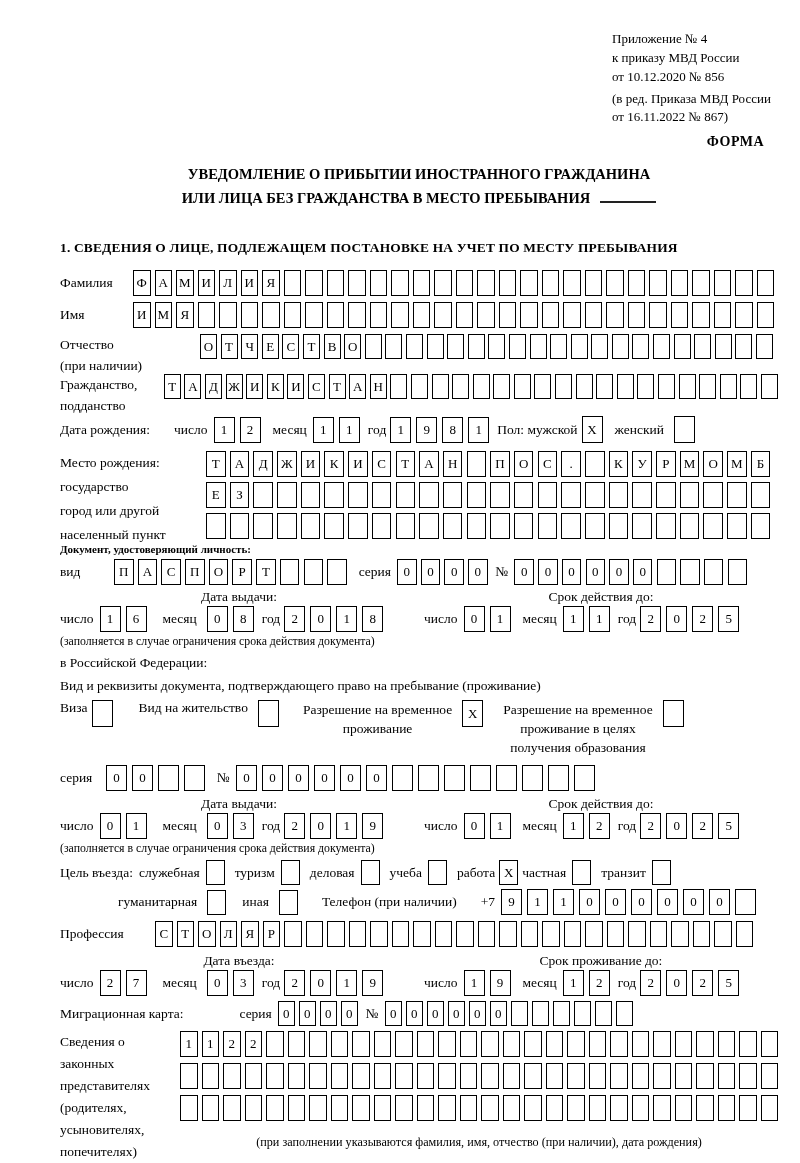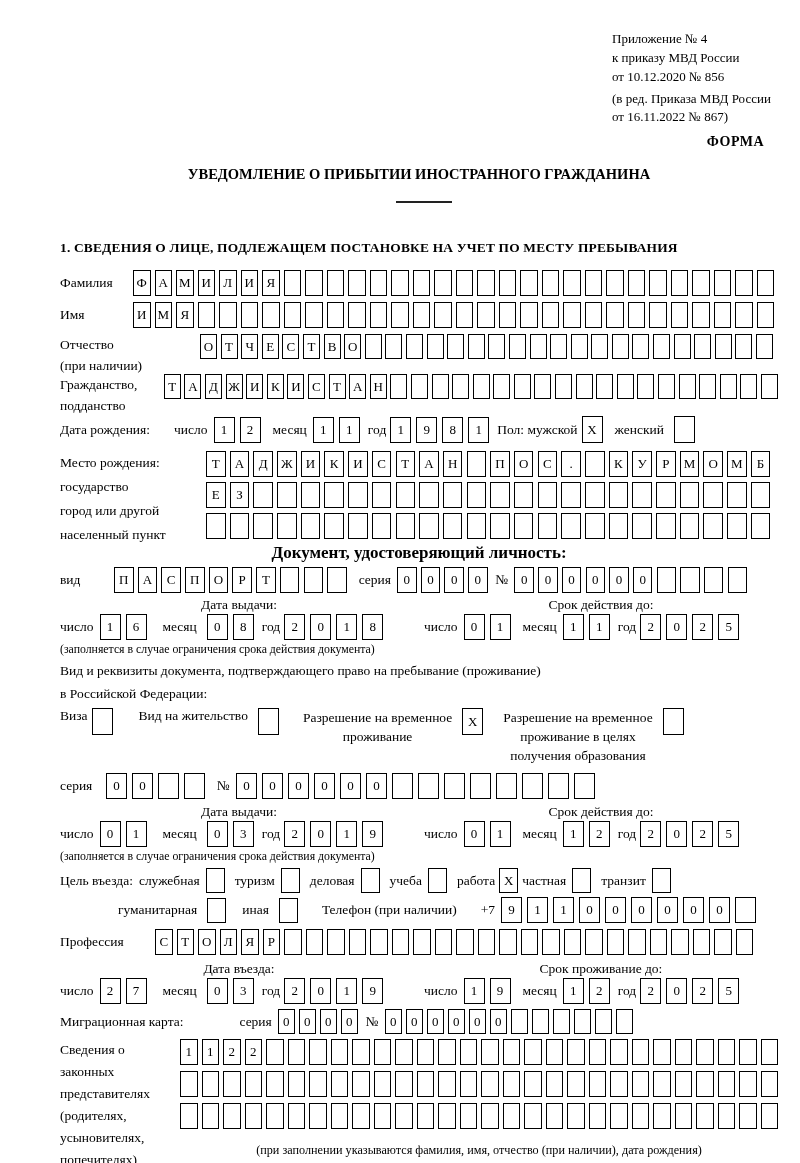--- a/index.html
+++ b/index.html
@@ -29,21 +29,21 @@
   .c-r  { gap:4px; }   .c-r  .cell { width:17.5px; height:26px; }
   .c-m  { gap:4.2px; } .c-m  .cell { width:19.5px; height:26px; }
   .c-d  { gap:5px; }   .c-d  .cell { width:21px;   height:26px; }
   .c-mg { gap:4px; }   .c-mg .cell { width:17px;   height:25px; }
   .chk  .cell { width:21px; height:27px; }
   .chk-s .cell { width:19px; height:25px; }
 
   .mr6 { margin-right:6px; } .mr10 { margin-right:10px; } .mr4 { margin-right:4px; }
   .ml8 { margin-left:8px; } .ml12 { margin-left:12px; } .ml16 { margin-left:16px; } .ml24 { margin-left:24px; }
 
-  .dochead { text-align:center; font-weight:bold; font-size:17px; margin:0 0 4px; }
+  .dochead { font-weight:bold; font-size:11px; margin:0 0 4px; }
 
   .dates { margin:0 0 4px; }
   .dates .halves { display:flex; }
   .dhalf-l { width:358px; }
   .dhalf-r { flex:1; padding-left:6px; }
   .dcap { text-align:center; font-size:13.5px; height:17px; }
   .drow { display:flex; align-items:center; font-size:13.5px; }
   .note { font-size:11.8px; text-align:left; margin-top:2px; padding-right:2px; }
 
   .para { font-size:13.5px; line-height:20px; margin-bottom:3px; }
@@ -68,21 +68,21 @@
     <div class="gap"></div>
     <div>(в ред. Приказа МВД России</div>
     <div>от 16.11.2022 № 867)</div>
   </div>
 
   <div class="forma">ФОРМА</div>
 
   <div class="title">
     <div>УВЕДОМЛЕНИЕ О ПРИБЫТИИ ИНОСТРАННОГО ГРАЖДАНИНА</div>
     <div>
-      <span class="blank"></span>
+      <span>ИЛИ ЛИЦА БЕЗ ГРАЖДАНСТВА В МЕСТО ПРЕБЫВАНИЯ</span><span class="blank"></span>
     </div>
   </div>
 
   <div class="sect">1. СВЕДЕНИЯ О ЛИЦЕ, ПОДЛЕЖАЩЕМ ПОСТАНОВКЕ НА УЧЕТ ПО МЕСТУ ПРЕБЫВАНИЯ</div>
 
   <div class="frow">
     <span style="width:73px;">Фамилия</span>
     <span class="cells c-r">
         <span class="cell">Ф</span>
         <span class="cell">А</span>
@@ -428,22 +428,22 @@
               <span class="cell">0</span>
               <span class="cell">2</span>
               <span class="cell">5</span>
             </span>
         </div>
       </div>
     </div>
     <div class="note">(заполняется в случае ограничения срока действия документа)</div>
   </div>
 
+  <div class="para">в Российской Федерации:</div>
   <div class="para">Вид и реквизиты документа, подтверждающего право на пребывание (проживание)</div>
-  <div class="para">в Российской Федерации:</div>
 
   <div class="visa-row">
     <span class="visa-item">
       <span class="mr4">Виза</span>
       <span class="cells chk">
           <span class="cell"></span>
         </span>
     </span>
     <span class="visa-item" style="margin-left:26px;">
       <span class="mr10">Вид на жительство</span>

